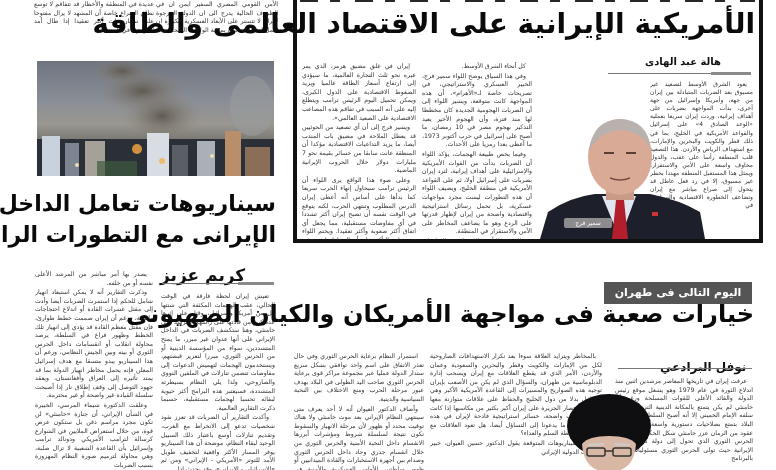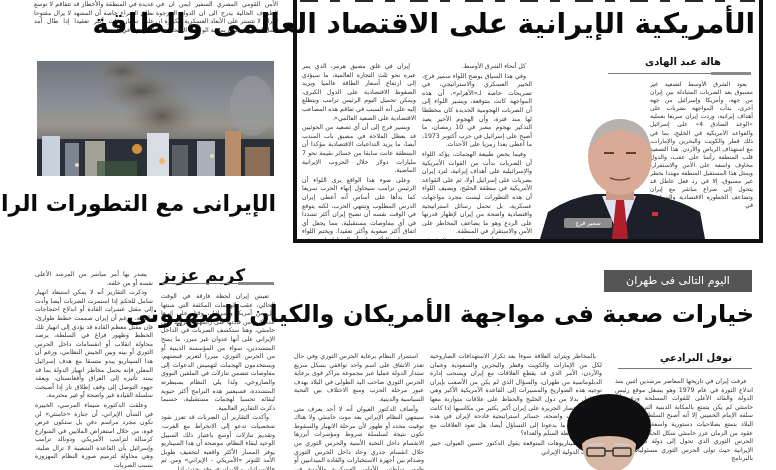--- a/index.html
+++ b/index.html
@@ -17,22 +17,22 @@
     direction: rtl; text-align: center; font-weight: bold; color: #0a0a0a;
     font-family: "DejaVu Sans", sans-serif; white-space: nowrap; letter-spacing: -0.5px;
   }
   .byline {
     direction: rtl; font-weight: bold; font-size: 11px; color: #111; text-align: left;
   }
   .byline-rule { height: 1px; background: #777; }
   .byline-rule .accent { position: absolute; right: 0; top: -1px; height: 3px; background: #8a8a8a; }
   .box { border: 4px solid #111; box-sizing: border-box; }
   .kicker {
-    background: #555; color: #fff; font-weight: normal; font-size: 11px;
-    direction: rtl; text-align: center; line-height: 20px;
+    background: #555; color: #fff; font-weight: bold; font-size: 11px;
+    direction: rtl; text-align: center; line-height: 20px; margin-top: 12px;
   }
   .caption-pill {
     background: rgba(160,160,160,0.85); color: #fff; font-size: 6px; border-radius: 2px;
     text-align: center; line-height: 10px; direction: rtl;
   }
 </style>
 </head>
 <body>
 
 <div class="abs col-text" style="left:156px; top:0px; width:122px; height:34px;">الأمن القومي المصري السفير ايمن ان في الظروف الحالية يدرج الى ان الدولة المرجوة لايران لا تتستر على الأبعاد العسكرية الكبيرة ان تعمل ايضا التصانيف بمهمة الولايات المتحدة</div>
@@ -63,20 +63,21 @@
     <rect x="208" y="86" width="25" height="29" fill="#8a6e58"></rect>
     <circle cx="100" cy="88" r="5" fill="#f0a040" opacity="0.85"></circle>
     <circle cx="125" cy="100" r="3" fill="#f5b050" opacity="0.8"></circle>
     <circle cx="40" cy="104" r="2" fill="#e8e0b0"></circle>
     <circle cx="175" cy="95" r="2" fill="#e8e0b0"></circle>
     <rect x="60" y="100" width="40" height="15" fill="#3f5a3d" opacity="0.7"></rect>
   </svg>
 </div>
 
 <div class="abs headline" style="left:10px; top:188px; width:266px; font-size:22px; line-height:31px; text-align:right;">
+  <div>سيناريوهات تعامل الداخل</div>
   <div>الإيرانى مع التطورات الراهنة</div>
 </div>
 
 <div class="abs byline" style="left:160px; top:265px; width:114px; font-size:17px;">كريم عزيز</div>
 <div class="abs byline-rule" style="left:162px; top:283px; width:112px;">
   <div class="accent" style="width:36px; position:absolute;"></div>
 </div>
 
 <div class="abs col-text" style="left:161px; top:292px; width:114px; height:178px;">
   <p>تعيش إيران لحظة فارقة في الوقت الحالي، عقب الهجمات المكثفة التي شنتها كل من أمريكا وإسرائيل، وقتل على إثرها عدد كبير من قادتها على رأسهم المرشد علي خامنئي، وهنا ستكشف الضربات في الداخل الإيراني على أنها عدوان غير مبرر، ما يمنح المتشددين، سواء من المؤسسة الدينية أو من الحرس الثوري، مبررا لتعزيز قبضتهم، ويستخدمون الهجمات لتهميش الدعوات إلى مفاوضات تتضمن تنازلات في الملفين النووي والصاروخي، ولذا يلي النظام بسيطرته المتشددة، فسيعتبر هذه البرامج أكثر حيوية لبقائه تحسبا لهجمات مستقبلية، حسبما ذكرت التقارير العالمية.</p>
@@ -137,21 +138,21 @@
     <path d="M70 66 Q80 70 90 66" stroke="#7a4c40" stroke-width="1.5" fill="none"></path>
     <rect x="112" y="100" width="6" height="4" fill="#c33"></rect>
   </svg>
   <div class="abs caption-pill" style="left:24px; top:106px; width:48px;">سمير فرج</div>
 </div>
 
 <div class="abs kicker" style="left:604px; top:270px; width:148px; height:22px; line-height:22px;">اليوم التالى فى طهران</div>
 
 <div class="abs headline" style="left:296px; top:293px; width:458px; font-size:24px; line-height:42px; text-align:center;">خيارات صعبة فى مواجهة الأمريكان والكيان الصهيونى</div>
 
-<div class="abs byline" style="left:660px; top:352px; width:92px; font-size:10px;">نوفل البرادعي</div>
+<div class="abs byline" style="left:660px; top:360px; width:92px; font-size:12px;">نوفل البرادعي</div>
 <div class="abs byline-rule" style="left:618px; top:368px; width:134px;"></div>
 
 <div class="abs col-text" style="left:615px; top:377px; width:138px; height:93px;">
   <p>عرفت إيران في تاريخها المعاصر مرشدين اثنين منذ اندلاع الثورة في عام 1979 وهو يشغل موقع رئيس الدولة والقائد الأعلى للقوات المسلحة ورغم أن خامنئي لم يكن يتمتع بالمكانة الدينية التي حظي بها سلفه الإمام الخميني إلا أنه أصبح السلطة الأعلى في البلاد بتمتع بصلاحيات دستورية واسعة وطوال ثلاثة عقود من الزمان عزز خامنئي شكل الحكم ووسع نفوذ الحرس الثوري الذي تحول إلى دولة داخل الدولة الإيرانية حيث تولى الحرس الثوري مسئوليات تتعلق بالبرنامج</p>
 </div>
 
 <div class="abs col-text" style="left:430px; top:352px; width:172px; height:118px;">
   <p>بالمخاطر ويتزايد العلاقة سوءا بعد تكرار الاستهدافات الصاروخية لكل من الإمارات والكويت وقطر والبحرين والسعودية وعمان والأردن، الأمر الذي قد يقطع العلاقات مع إيران ويسحب إدارة الدبلوماسية من طهران، والسؤال الذي لم يكن من الأصعب بإيران توجيه هذه الصواريخ والمسيرات إلى القاعدة الأمريكية الأكبر وهي إسرائيل بدلا من دول الخليج والحفاظ على علاقات متوازنة معها خاصة أن حصار الجزيرة على إيران أكبر بكثير من مكاسبها إذا كانت هناك مكاسب واضحة، خسائر استراتيجية فادحة لإيران في هذه الحرب؟ وهو ما يدعونا إلى التساؤل أيضا، هل تعود العلاقات مع الخليج إلى نقطة السلم والعداء؟</p>
   <p>وعن السيناريوهات المتوقعة يقول الدكتور حسين العيوان، خبير العلاقات الدولية الإيراني</p>
 </div>

